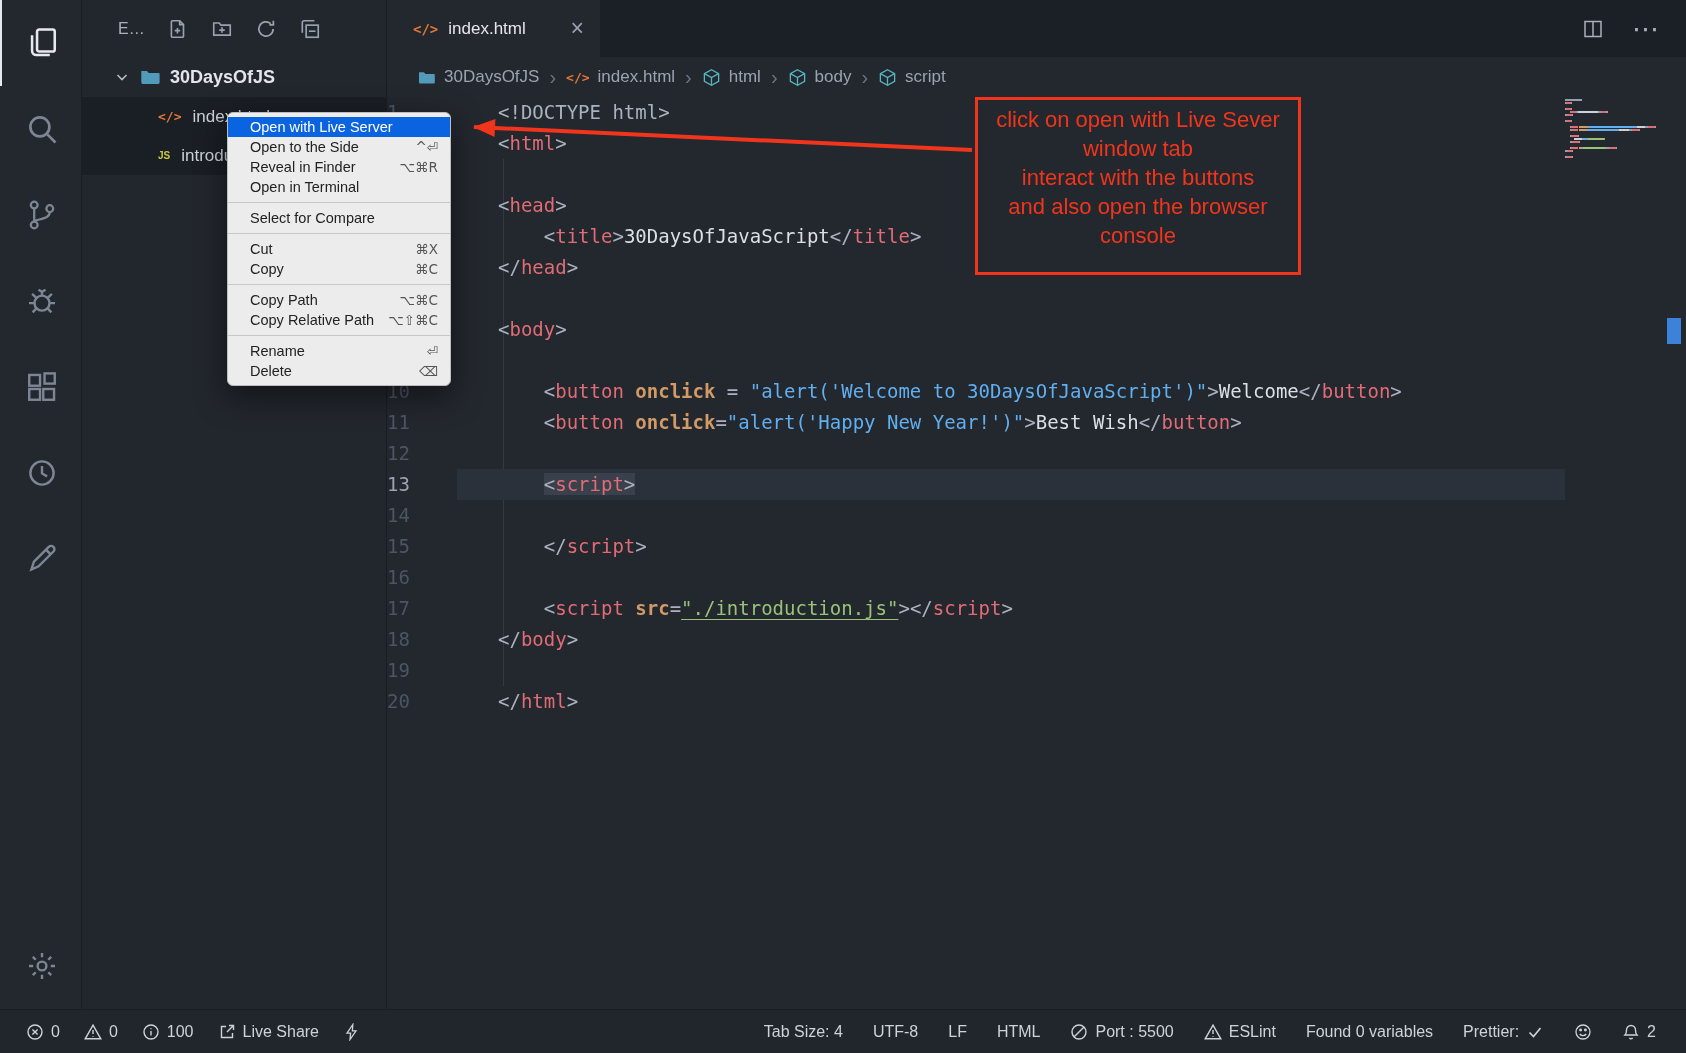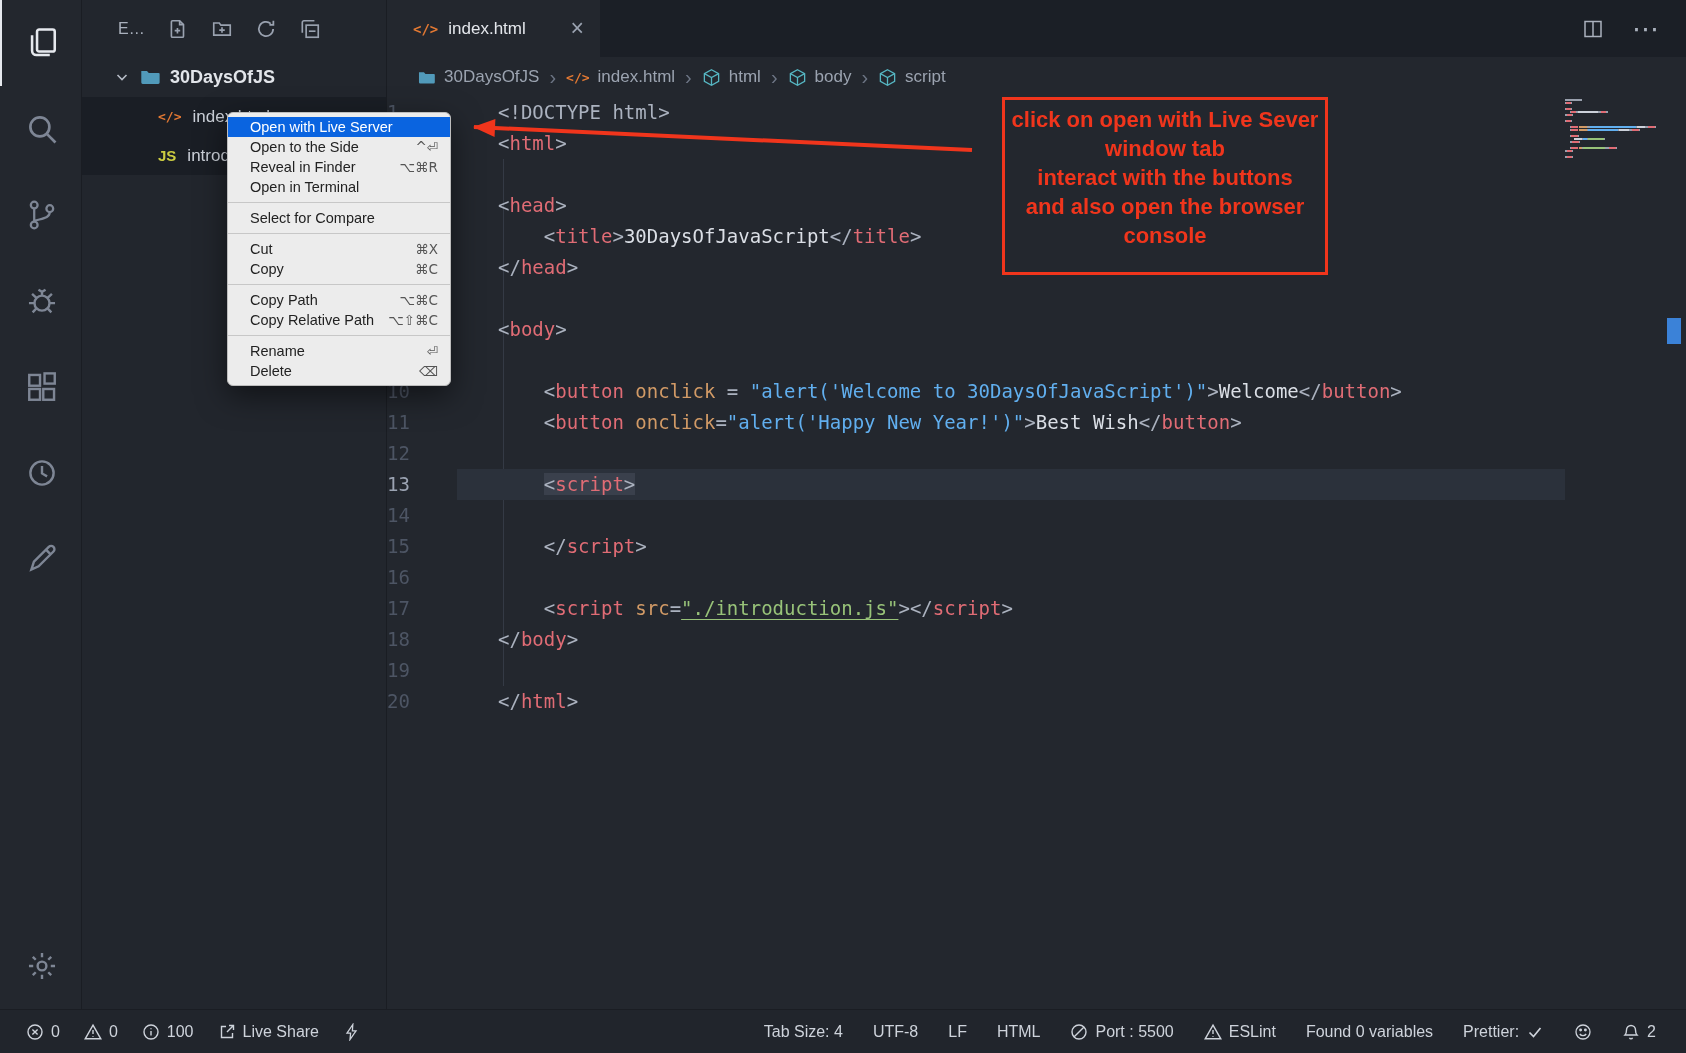--- a/index.html
+++ b/index.html
@@ -30,21 +30,21 @@
   .root-row { height:40px; display:flex; align-items:center; gap:9px; padding-left:32px;
               color:#e2e5ea; font-size:18px; font-weight:600; cursor:pointer; }
   .chev { display:flex; color:#b6bcc6; }
   .chev svg { width:16px; height:16px; }
   .folder-blue { display:flex; color:var(--folder-icon-blue,#519aba); }
   .folder-blue svg { width:22px; height:22px; }
   .file-row { height:39px; display:flex; align-items:center; gap:11px; padding-left:76px;
               color:#ccd1d9; font-size:17px; background:#1a1e25; cursor:pointer; }
   .html-ic { color:var(--html-icon-orange,#e37933); font-family:"DejaVu Sans Mono",monospace;
              font-weight:bold; font-size:13px; }
-  .js-ic { color:var(--js-icon-yellow,#cbcb41); font-weight:bold; font-size:15px; }
+  .js-ic { color:var(--js-icon-yellow,#cbcb41); font-weight:bold; font-size:10px; }
 
   
   .main-col { flex:1; display:flex; flex-direction:column; min-width:0; background:#23272e; }
   .tab-bar { height:57px; flex:none; background:#1b1f26; display:flex; align-items:stretch; }
   .tab { width:213px; background:#23272e; display:flex; align-items:center; gap:10px;
          padding:0 16px 0 26px; color:#e4e7ec; font-size:17px; cursor:pointer; }
   .tab .html-ic { font-size:14px; }
   .tab-close { margin-left:auto; color:#9aa2b0; font-size:23px; line-height:1; cursor:pointer; }
   .tab-actions { margin-left:auto; display:flex; align-items:center; gap:28px;
                  padding-right:26px; color:#aab1bd; }
@@ -65,21 +65,21 @@
   .code-line { display:flex; height:31px; line-height:31px; position:relative; }
   .code-line.active::before { content:""; position:absolute; left:70px; right:121px; top:0; bottom:0;
                               background:#2b313b; }
   .ln { width:66px; flex:none; text-align:left; color:#4d5564; font-size:19px;
         position:relative; z-index:1; }
   .code-line.active .ln { color:#9ba3b2; }
   .lc { margin-left:45px; white-space:pre; font-size:19px; position:relative; z-index:1; }
   .pun { color:#abb2bf; }
   .txt { color:#dbdfe6; }
   .tag { color:var(--tag,#e06c75); }
-  .attr { color:var(--attribute,#d19a66); }
+  .attr { color:var(--attribute,#d19a66);font-weight:bold; }
   .str { color:var(--string,#98c379); }
   .val { color:var(--function-blue,#61afef); }
   .lnk { color:var(--string,#98c379); text-decoration:underline; text-underline-offset:4px; }
   .match { background:#3a404c; }
   .indent-guide { position:absolute; left:116px; top:62px; width:1px; height:527px; background:#343a45; }
 
   .minimap { position:absolute; top:2px; right:11px; width:110px; }
   .mm-line { height:2px; margin-bottom:1px; display:flex; }
   .mm-seg { height:2px; flex:none; }
   .overview-marker { position:absolute; top:221px; right:5px; width:14px; height:26px; background:#3b82d8; }
@@ -102,23 +102,23 @@
   .cm-item { height:20px; line-height:20px; display:flex; justify-content:space-between;
              padding:0 12px 0 22px; cursor:pointer; }
   .cm-item.hl { background:var(--menu-highlight,#0a64e0); color:#fff; }
   .cm-sep { height:1px; background:#c7c7c7; margin:5px 0; }
   .cm-short { color:#555; font-family:"DejaVu Sans",sans-serif; font-size:13.5px; }
   .cm-item.hl .cm-short { color:#fff; }
 
   
   .arrow { position:absolute; left:0; top:0; z-index:60; pointer-events:none;
            color:var(--accent-red,#f0351c); }
-  .annotation { position:absolute; left:1002px; top:97px; width:326px; min-height:178px;
+  .annotation { position:absolute; left:975px; top:97px; width:326px; min-height:178px;
                 border:3px solid var(--accent-red,#f0351c); color:var(--accent-red,#f0351c);
-                z-index:40; text-align:center; font-size:22px; line-height:29px; padding:5px 4px;font-weight:bold; }
+                z-index:40; text-align:center; font-size:22px; line-height:29px; padding:5px 4px; }
 </style>
 </head>
 <body>
 
 <div class="window">
   <div class="main-row">
 
     <nav class="activity-bar">
       <div id="activity-items">
           <div class="ab-item active">

